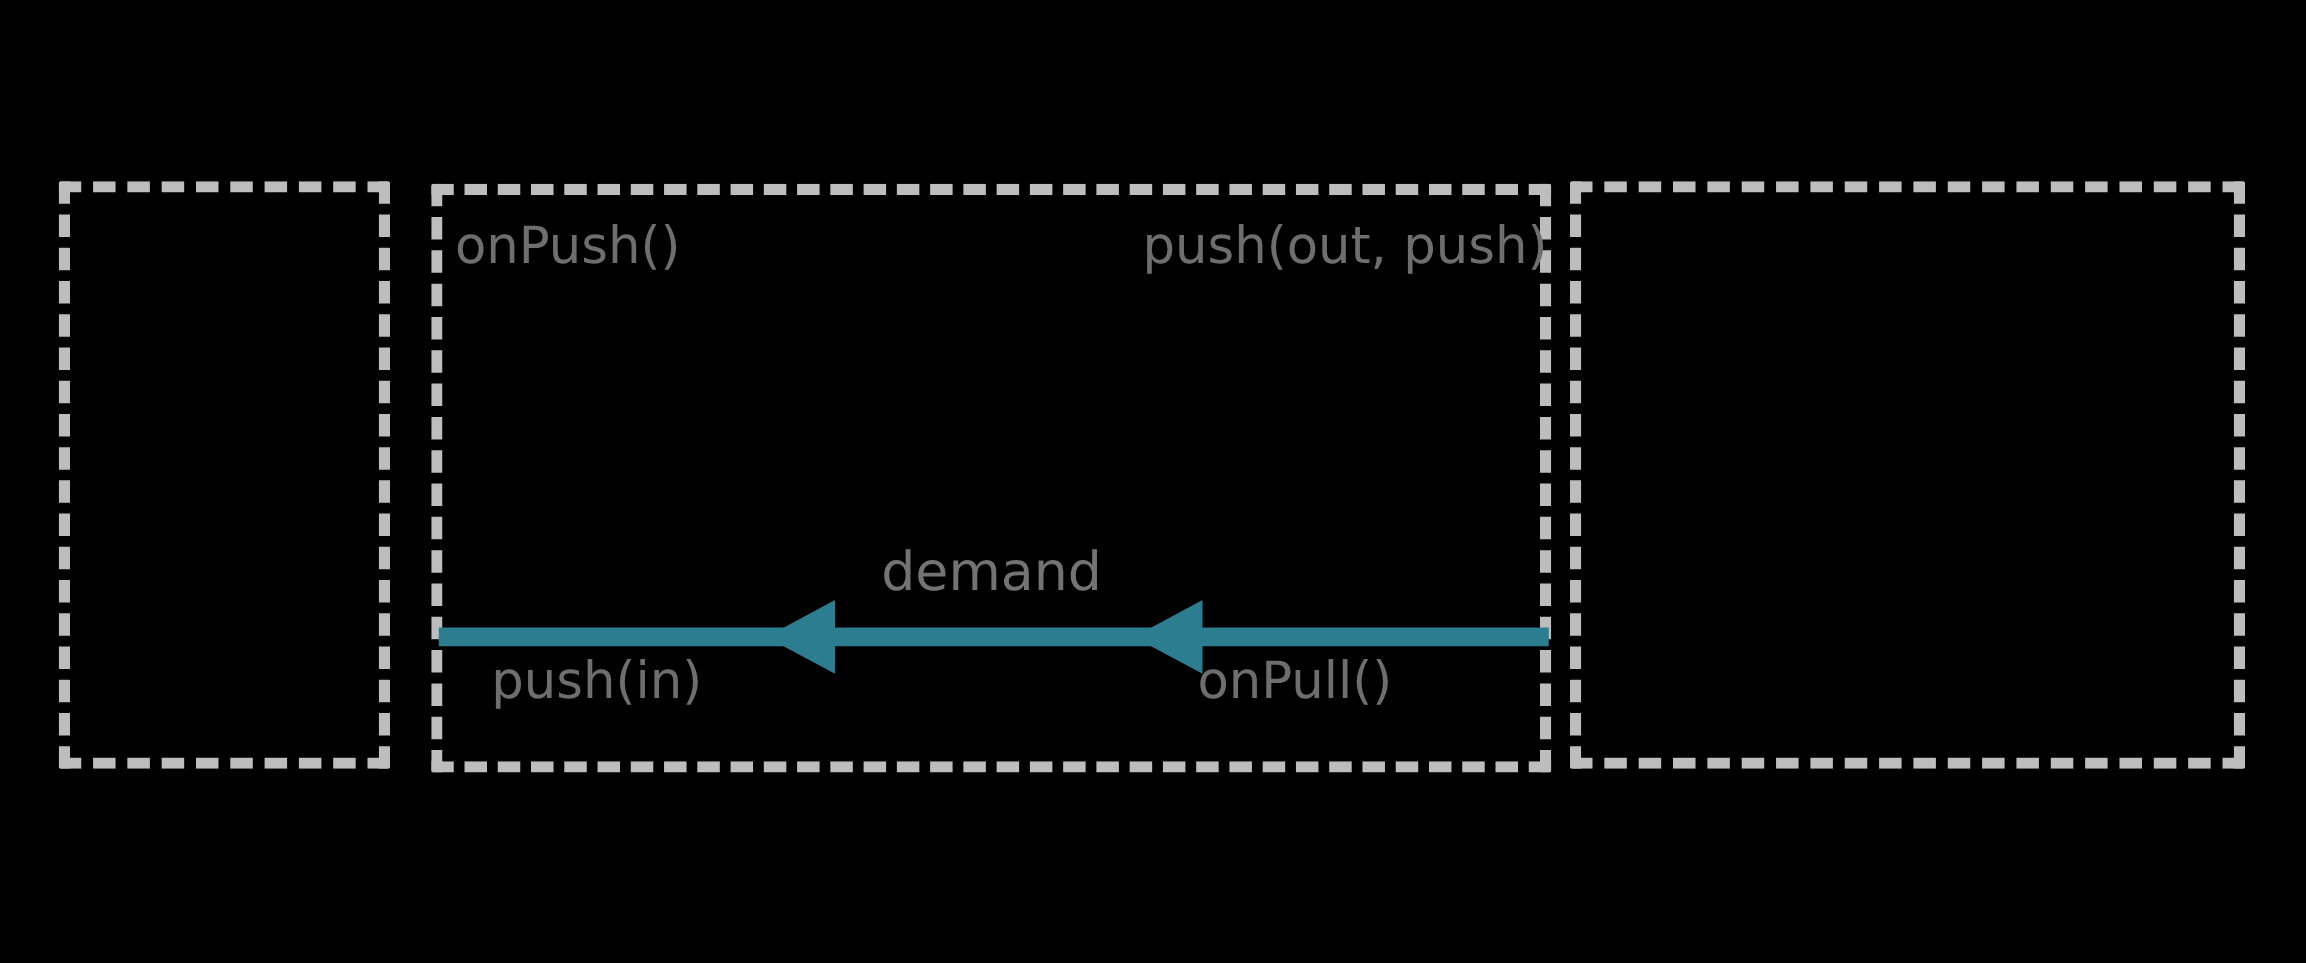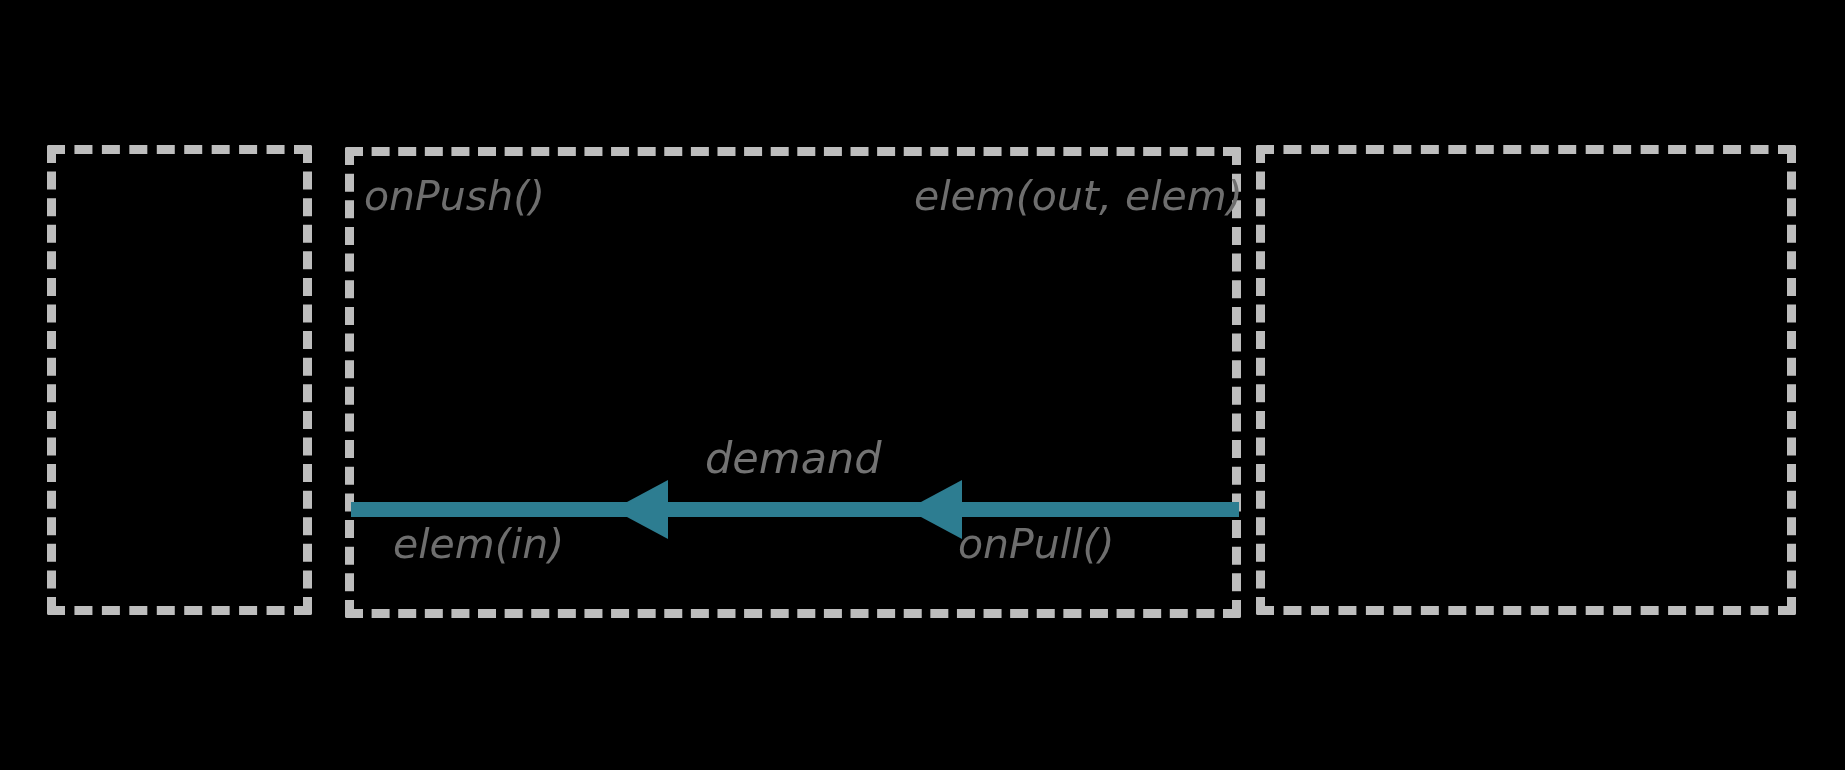--- a/index.html
+++ b/index.html
@@ -12,21 +12,20 @@
     font-family: "DejaVu Sans", "Liberation Sans", sans-serif;
     -webkit-font-smoothing: antialiased;
   }
 
   #canvas {
     position: relative;
     width: 1845px;
     height: 770px;
     background: #000000;
     overflow: hidden;
-    font-style: italic;
   }
 
   
   .stage-box {
     position: absolute;
     box-sizing: border-box;
     border-style: dashed;
     border-width: 9px;
     border-color: #bdbdbd;
     border-radius: 2px;
@@ -111,23 +110,23 @@
 <div id="canvas">
 
   <div class="stage-box" id="box-upstream"></div>
 
   <div class="stage-box" id="box-stage"></div>
 
   <div class="stage-box" id="box-downstream"></div>
 
   <div class="label" id="label-onpush">onPush()</div>
 
-  <div class="label" id="label-pushout">elem(out, elem)</div>
+  <div class="label" id="label-pushout">push(out, push)</div>
 
-  <div class="label" id="label-pullin">elem(in)</div>
+  <div class="label" id="label-pullin">push(in)</div>
 
   <div class="label" id="label-onpull">onPull()</div>
 
   <div id="label-demand">demand</div>
 
   <svg id="demand-arrow" viewBox="0 0 900 60">
 
     <rect x="6" y="22" width="888" height="15" fill="#2d7d91"></rect>
 
     <polygon points="268,29.5 323,0 323,59 268,29.5" fill="#2d7d91"></polygon>

